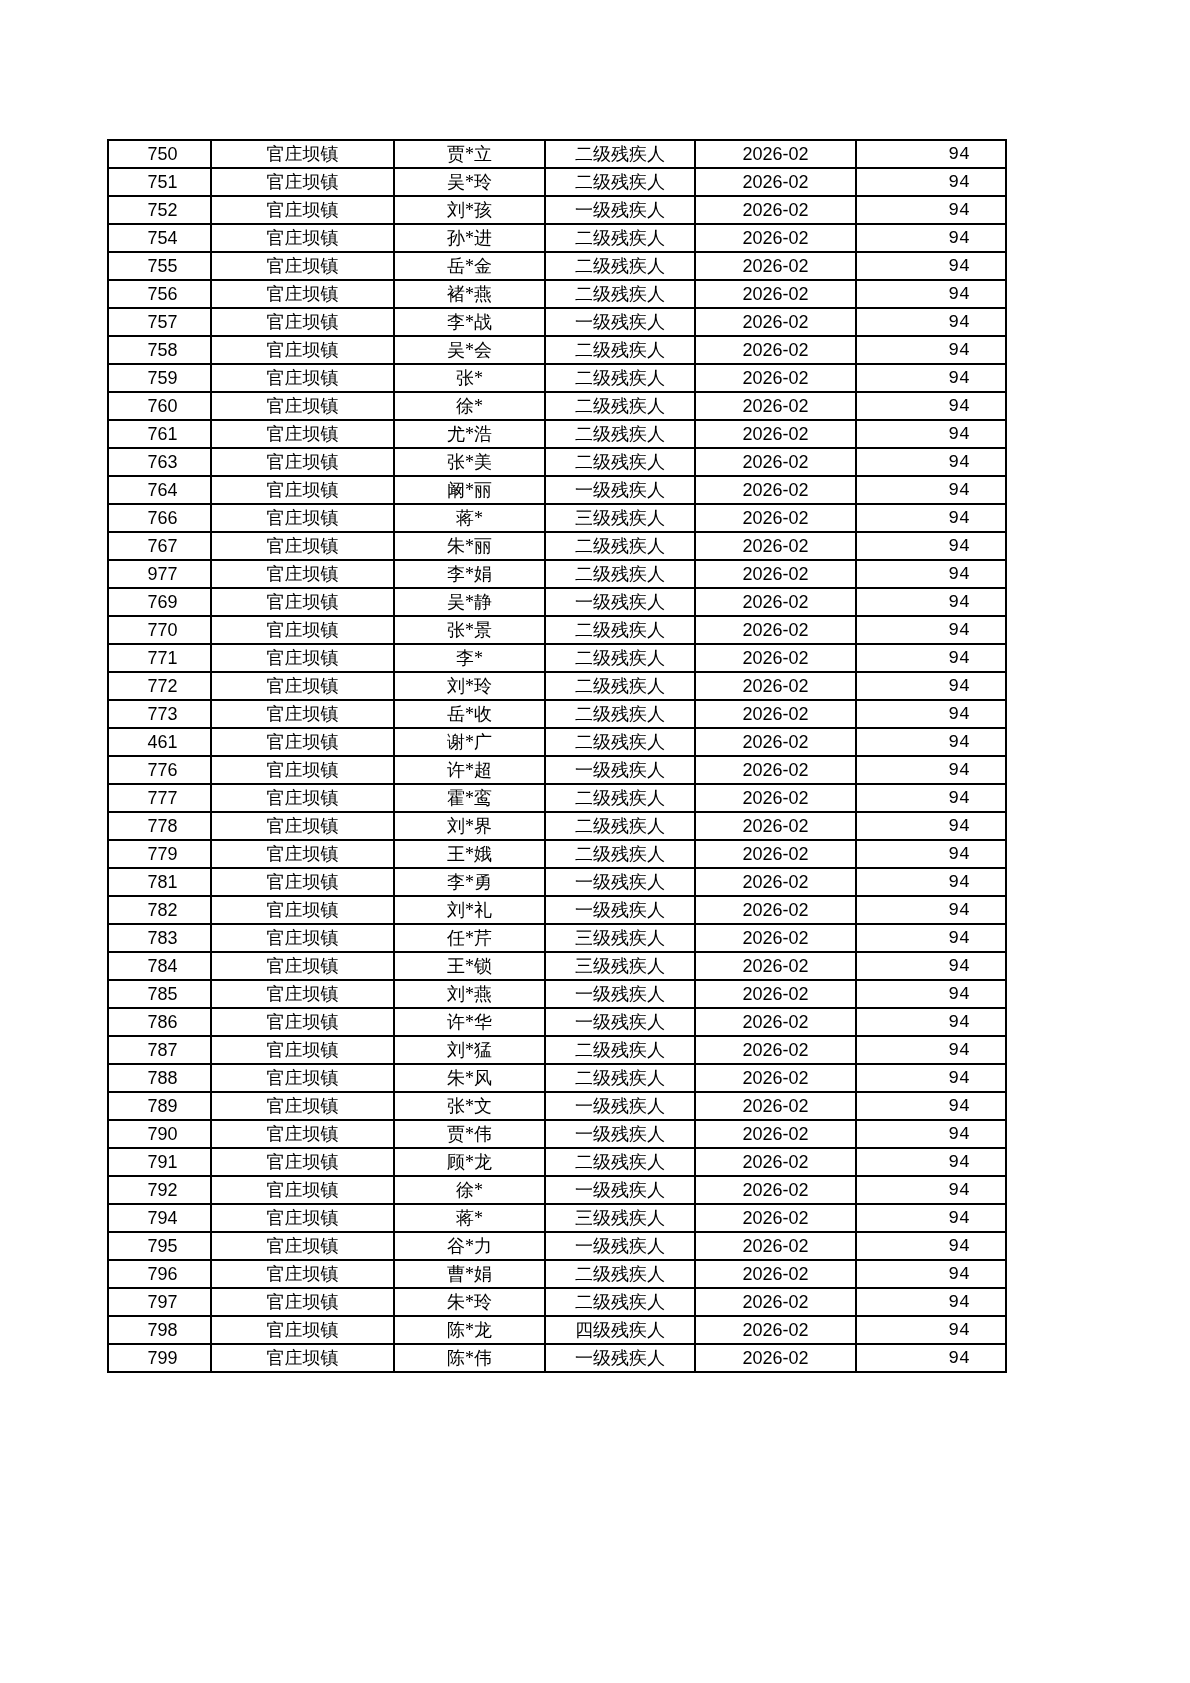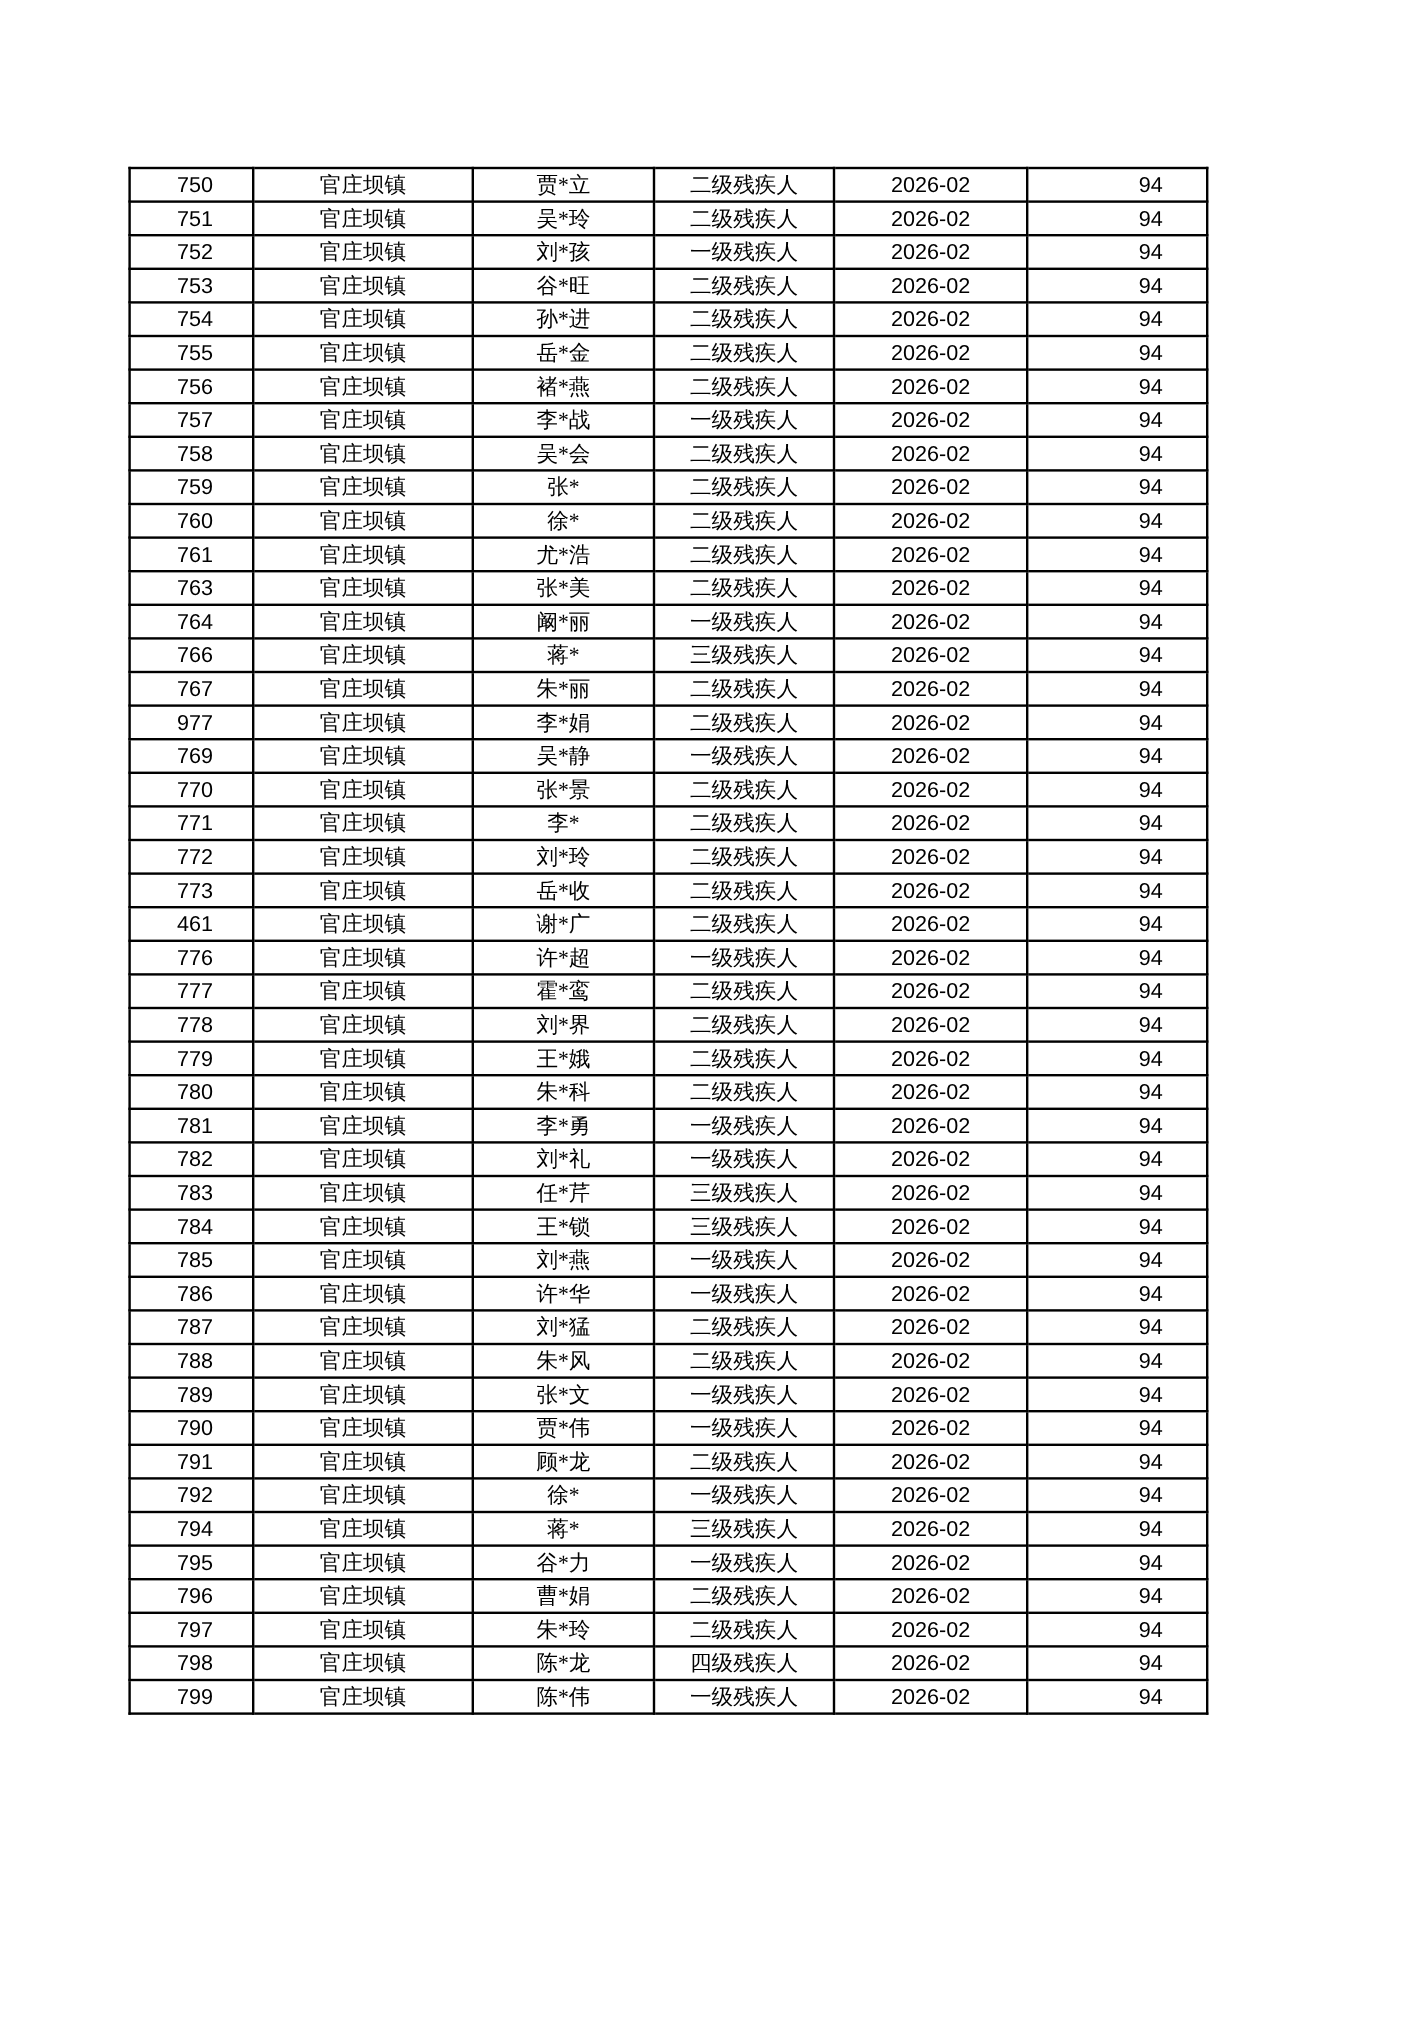--- a/index.html
+++ b/index.html
@@ -33,21 +33,21 @@
     white-space: nowrap;
     overflow: hidden;
   }
   .grid td.num {
     font-family: "Liberation Sans", "DejaVu Sans", sans-serif;
   }
   .grid td.cjk {
     font-family: "Liberation Serif", "DejaVu Serif", serif;
   }
   
-  .grid td.amount { padding-left: 56px; }
+  .grid td.amount { padding-left: 56px; font-family: Liberation Mono, monospace; }
   .grid td.serial { padding-left: 6px; }
 </style>
 </head>
 <body>
 
 <div class="page">
   <table class="grid">
     <colgroup>
       <col style="width:103px">
       <col style="width:183px">
@@ -75,28 +75,20 @@
   </tr>
         <tr>
     <td class="num serial">752</td>
     <td class="cjk">官庄坝镇</td>
     <td class="cjk">刘*孩</td>
     <td class="cjk">一级残疾人</td>
     <td class="num">2026-02</td>
     <td class="num amount">94</td>
   </tr>
         <tr>
-    <td class="num serial">753</td>
-    <td class="cjk">官庄坝镇</td>
-    <td class="cjk">谷*旺</td>
-    <td class="cjk">二级残疾人</td>
-    <td class="num">2026-02</td>
-    <td class="num amount">94</td>
-  </tr>
-        <tr>
     <td class="num serial">754</td>
     <td class="cjk">官庄坝镇</td>
     <td class="cjk">孙*进</td>
     <td class="cjk">二级残疾人</td>
     <td class="num">2026-02</td>
     <td class="num amount">94</td>
   </tr>
         <tr>
     <td class="num serial">755</td>
     <td class="cjk">官庄坝镇</td>
@@ -262,28 +254,20 @@
     <td class="cjk">官庄坝镇</td>
     <td class="cjk">刘*界</td>
     <td class="cjk">二级残疾人</td>
     <td class="num">2026-02</td>
     <td class="num amount">94</td>
   </tr>
         <tr>
     <td class="num serial">779</td>
     <td class="cjk">官庄坝镇</td>
     <td class="cjk">王*娥</td>
-    <td class="cjk">二级残疾人</td>
-    <td class="num">2026-02</td>
-    <td class="num amount">94</td>
-  </tr>
-        <tr>
-    <td class="num serial">780</td>
-    <td class="cjk">官庄坝镇</td>
-    <td class="cjk">朱*科</td>
     <td class="cjk">二级残疾人</td>
     <td class="num">2026-02</td>
     <td class="num amount">94</td>
   </tr>
         <tr>
     <td class="num serial">781</td>
     <td class="cjk">官庄坝镇</td>
     <td class="cjk">李*勇</td>
     <td class="cjk">一级残疾人</td>
     <td class="num">2026-02</td>

